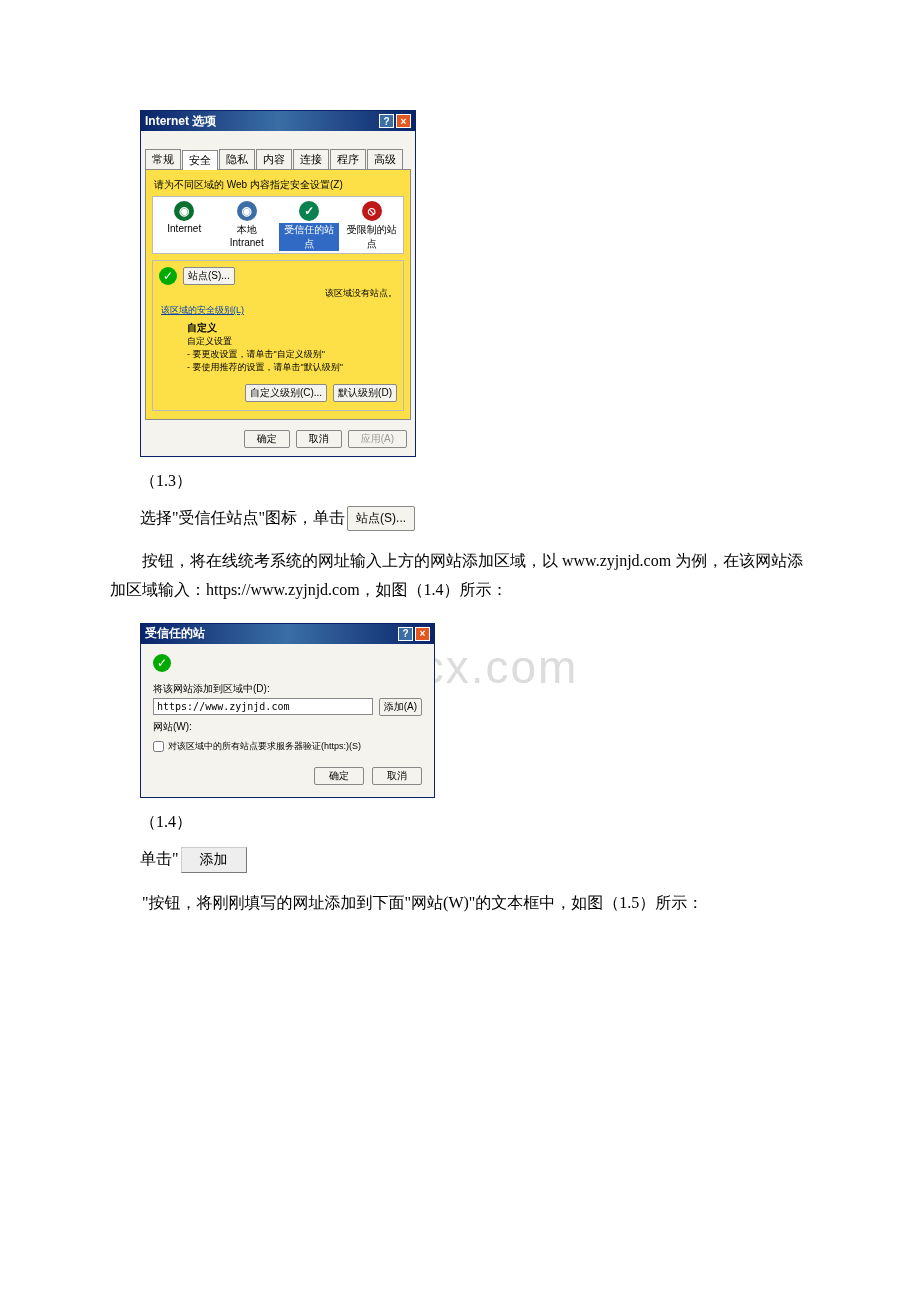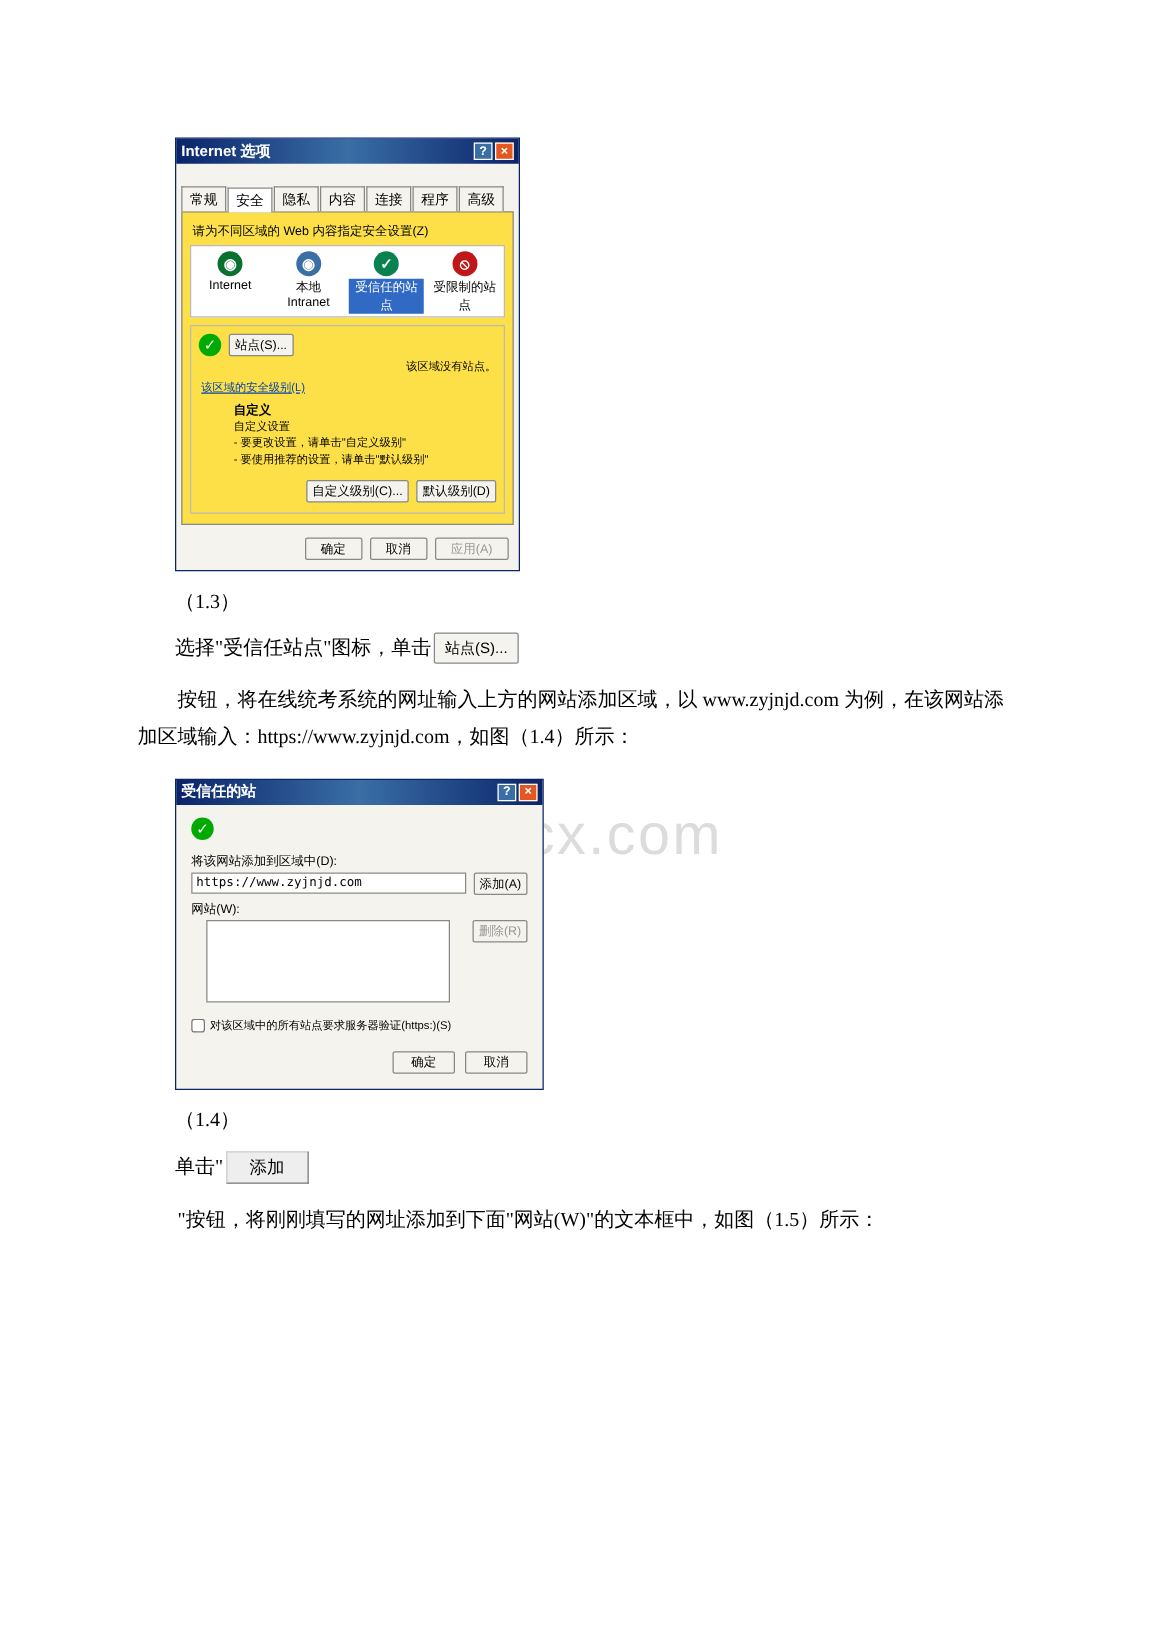--- a/index.html
+++ b/index.html
@@ -274,24 +274,20 @@
   </div>
   <div class="d2head">
     <div class="gcheck">✓</div>
   </div>
   <div class="d2label">将该网站添加到区域中(D):</div>
   <div class="d2row">
     <input type="text" value="https://www.zyjnjd.com" style="">
     <button class="btn-xp">添加(A)</button>
   </div>
   <div class="d2label">网站(W):</div>
-  <div class="d2listrow">
-    <div class="d2list" style="flex:1"></div>
-    <button class="btn-xp disabled">删除(R)</button>
-  </div>
   <div class="d2checkrow">
     <input type="checkbox" style="">
     <span>对该区域中的所有站点要求服务器验证(https:)(S)</span>
   </div>
   <div class="dialog2-footer">
     <button class="btn-xp">确定</button>
     <button class="btn-xp">取消</button>
   </div>
 </div>
 

